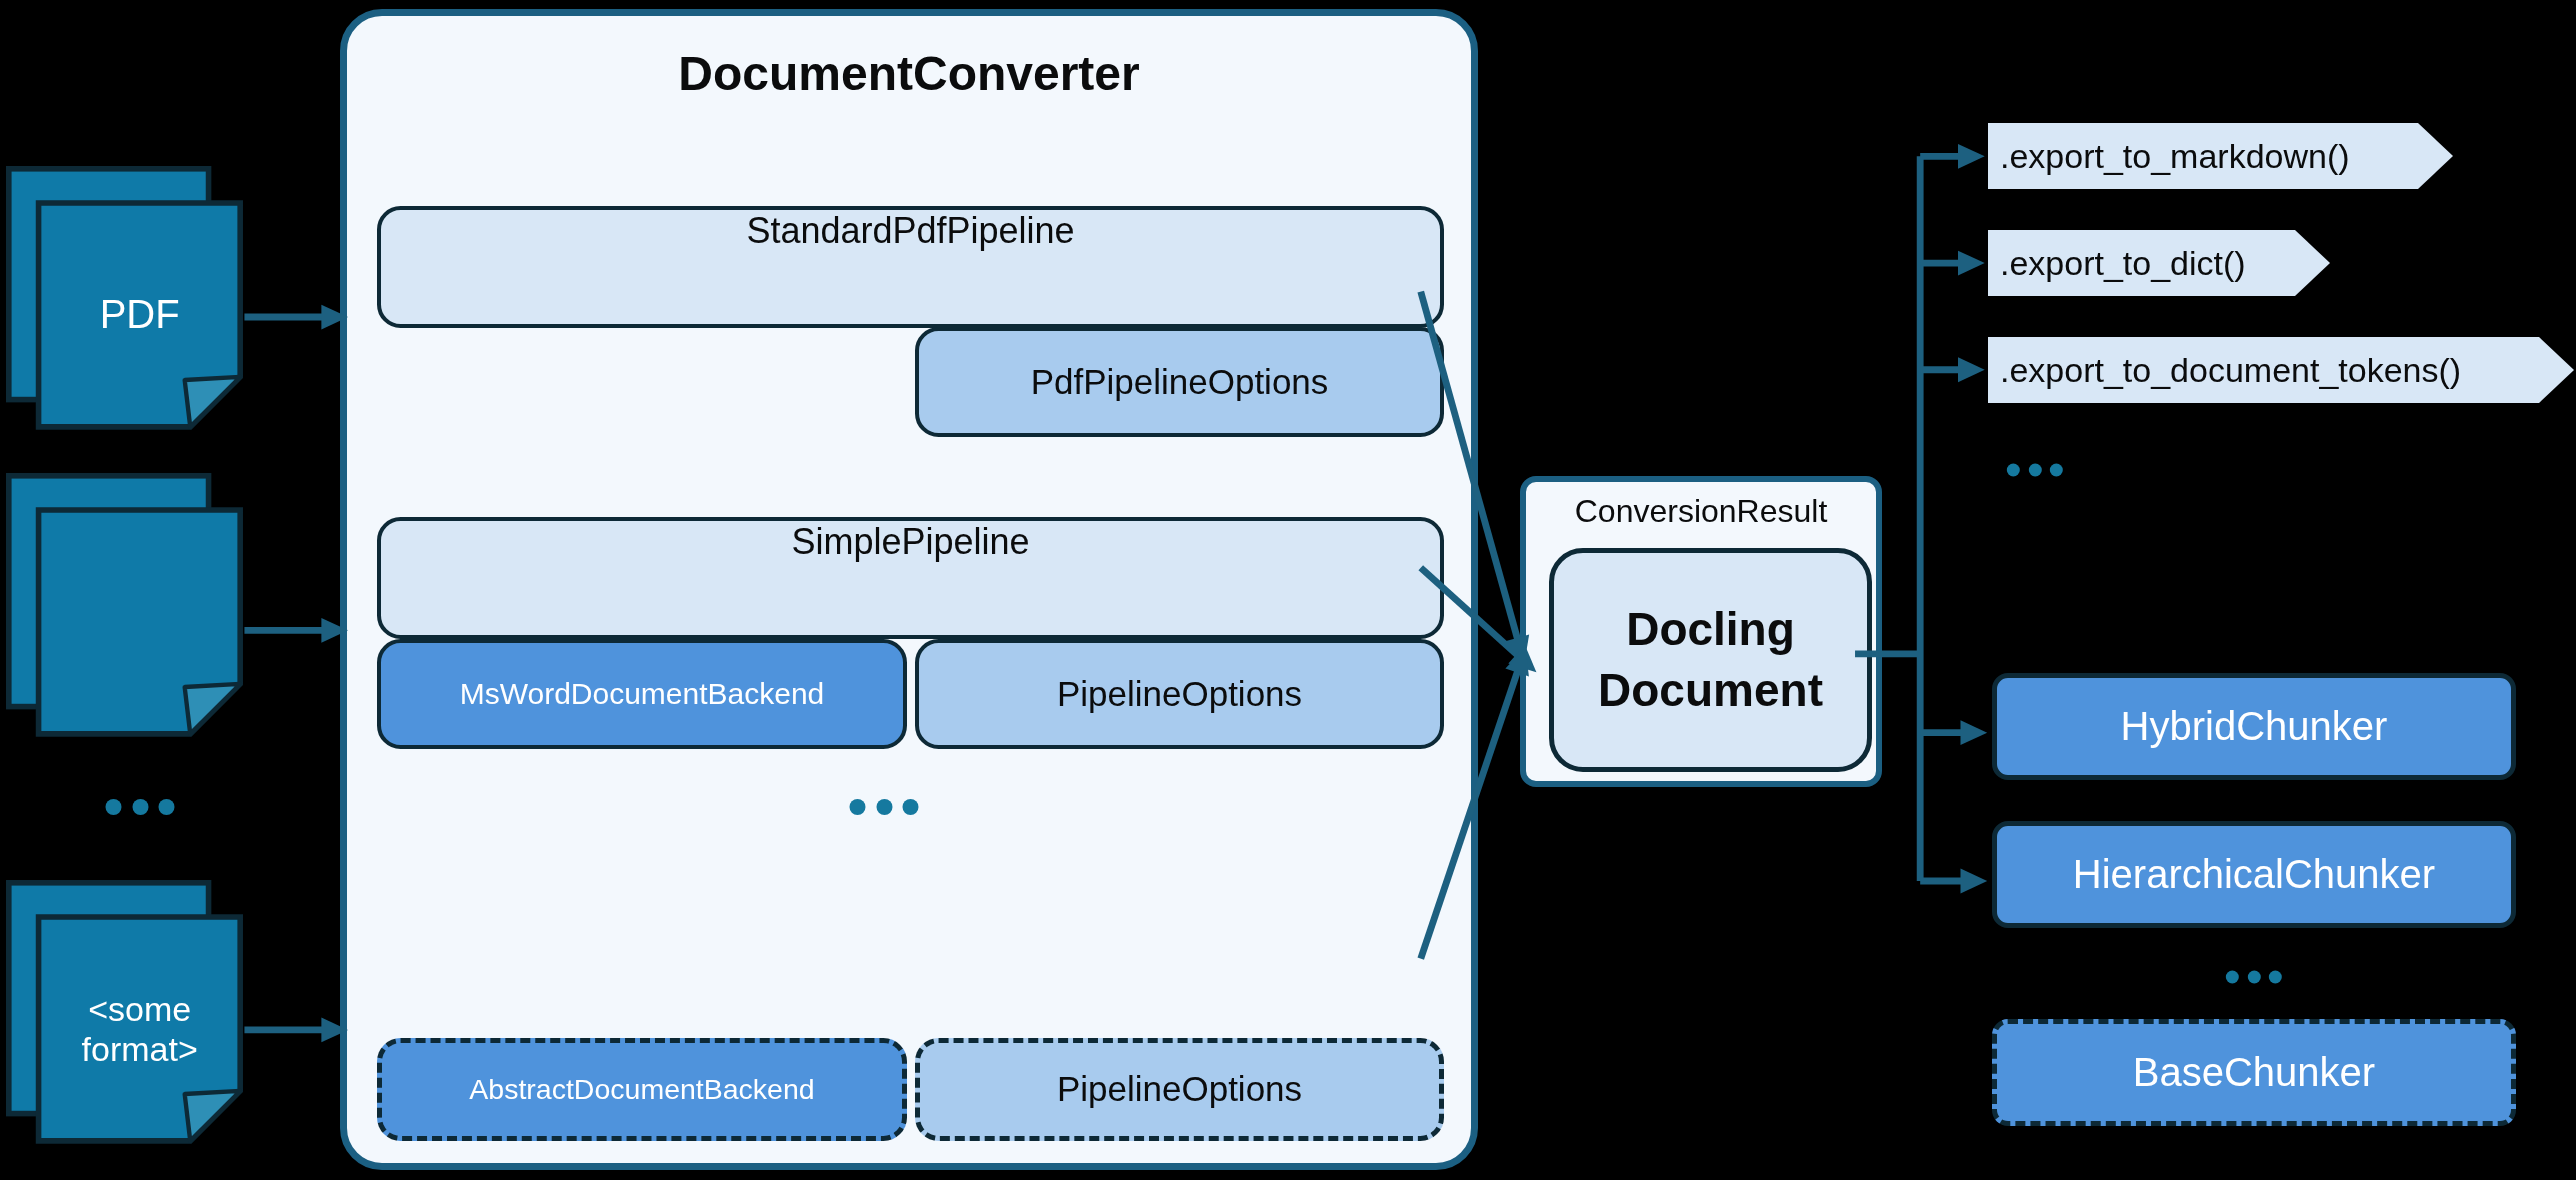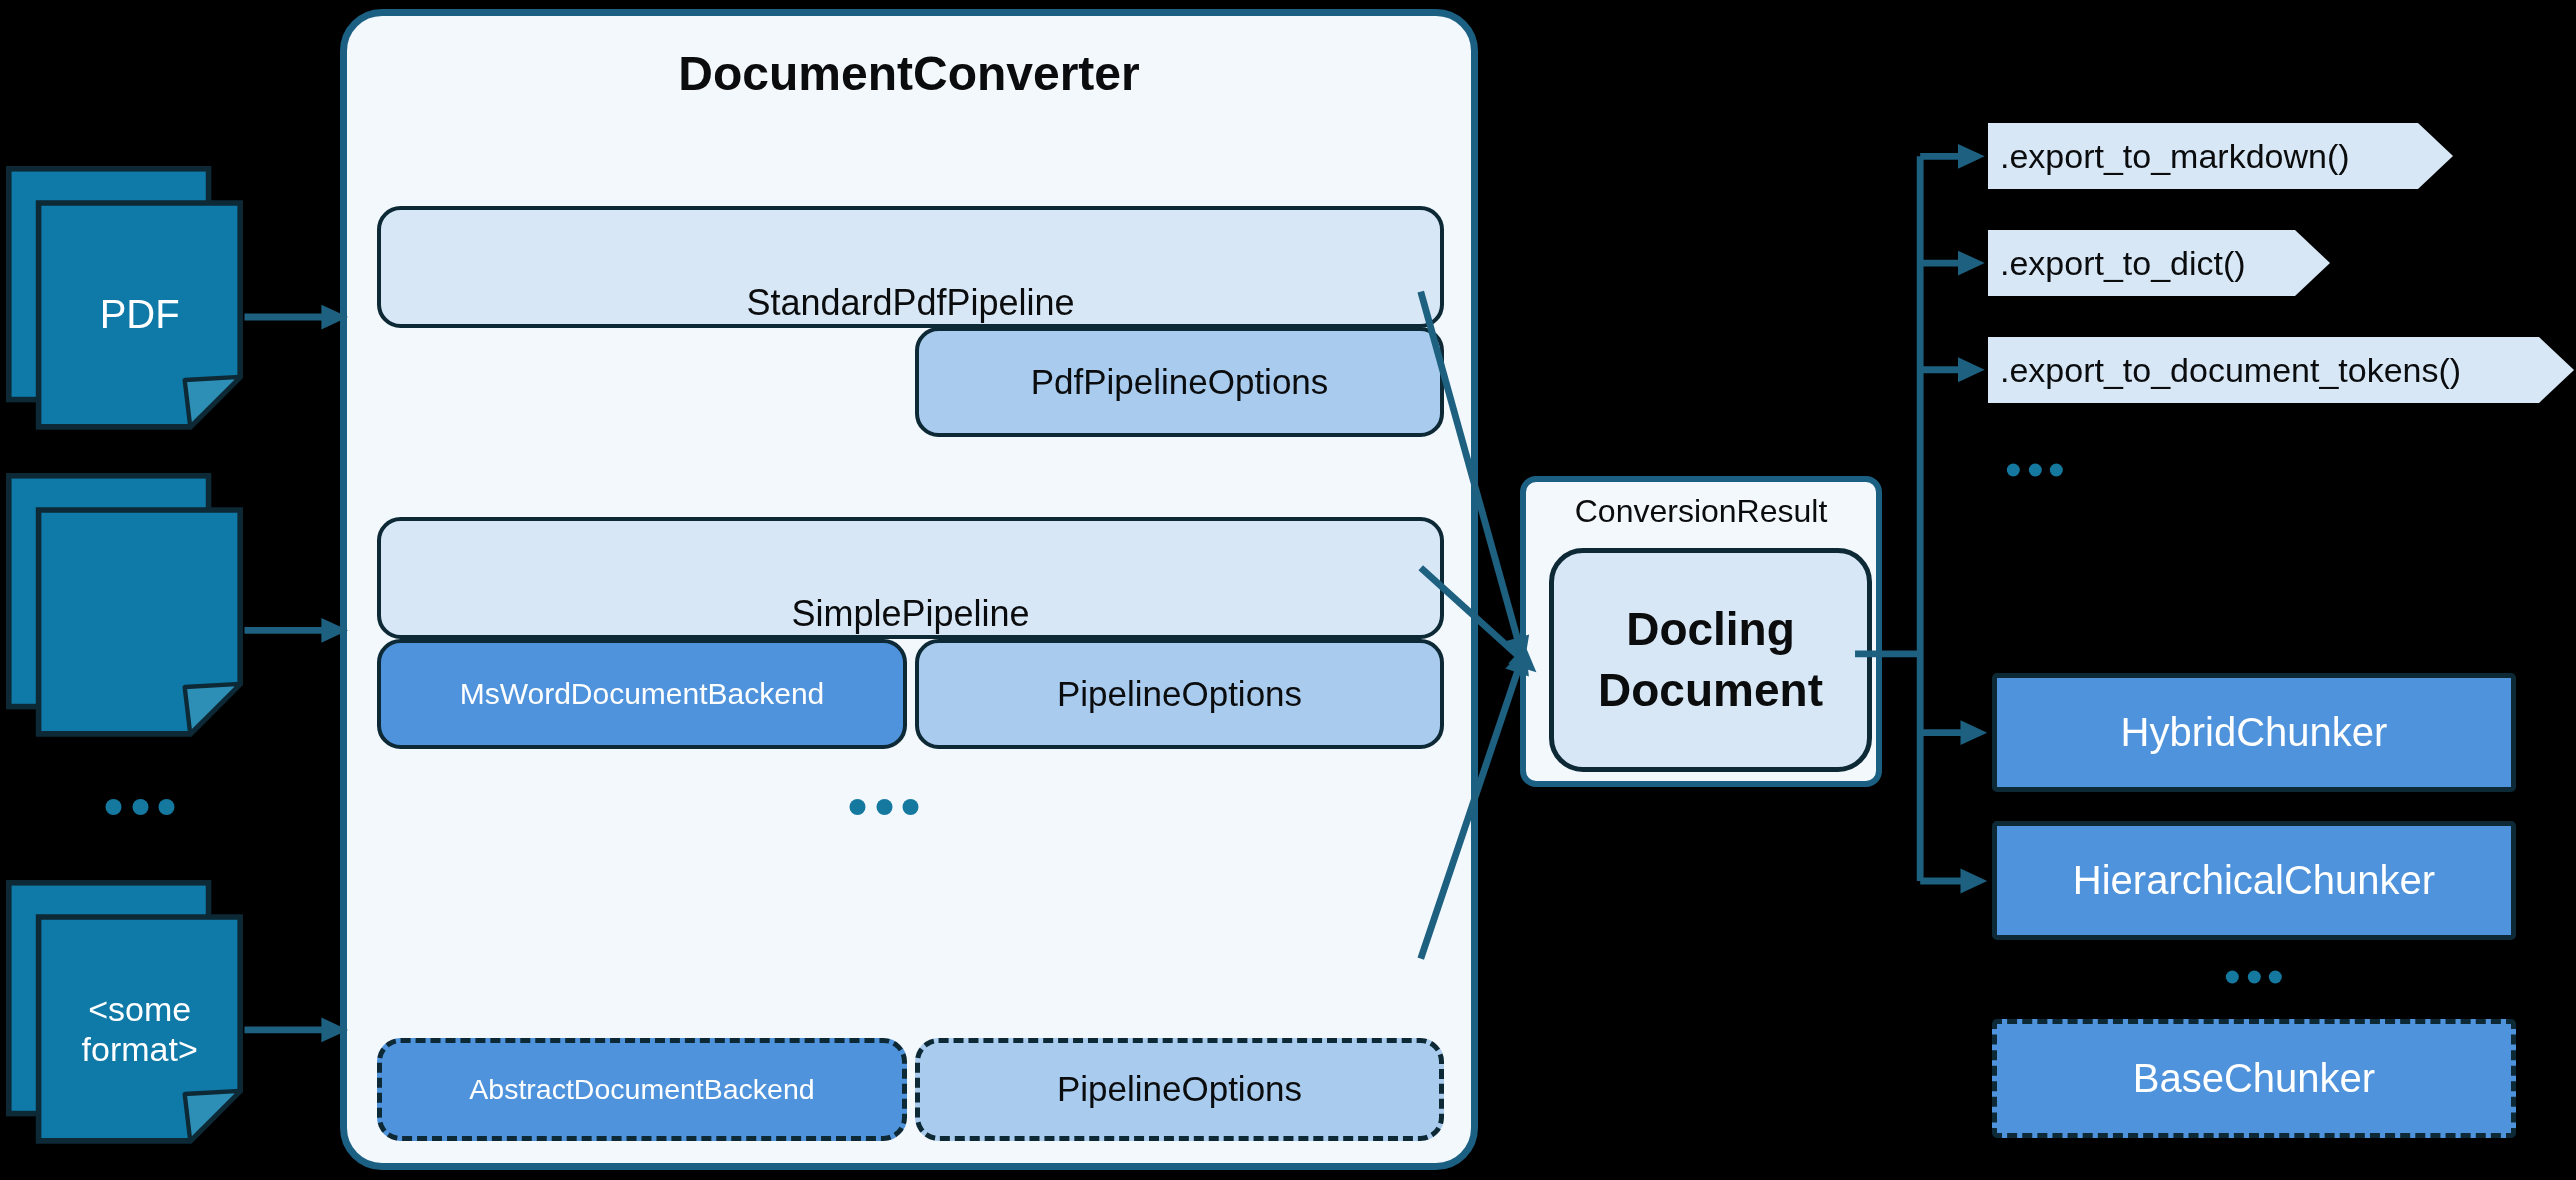--- a/index.html
+++ b/index.html
@@ -36,21 +36,21 @@
   #dots-chunkers{left:2254px;top:977px;}
 
   
   .converter{position:absolute;left:320px;top:8.7px;width:1138px;height:1161px;box-sizing:border-box;
     background:var(--c-converter-bg,#f3f8fd);border:7.4px solid var(--c-converter-border,#1b5f82);
     border-radius:42px;margin-left:20px;}
   .conv-title{position:absolute;left:0;right:0;top:30px;text-align:center;font-size:48px;
     font-weight:bold;color:var(--c-text-dark,#0b0c0d);}
   .pipe-main{position:absolute;left:30px;width:1067px;box-sizing:border-box;
     background:var(--c-panel-light-blue,#d8e7f6);border:4.3px solid var(--c-box-border-dark,#0d2936);
-    border-radius:23.6px;display:flex;align-items:flex-end;justify-content:center;
+    border-radius:23.6px;display:flex;align-items:flex-start;justify-content:center;
     font-size:36px;color:var(--c-text-dark,#0b0c0d);}
   .sub-backend,.sub-options{position:absolute;box-sizing:border-box;height:110px;
     border:4.3px solid var(--c-box-border-dark,#0d2936);border-radius:23.6px;display:flex;
     align-items:center;justify-content:center;}
   .sub-backend{left:30px;width:530px;background:var(--c-backend-blue,#4f93dc);
     color:var(--c-text-white,#fff);font-size:31px;}
   .sub-options{left:568px;width:529px;background:var(--c-options-blue,#a8cbee);
     color:var(--c-text-dark,#0b0c0d);font-size:35px;}
   #g1-main{top:190px;height:122px;}
   #g1-backend,#g1-options{top:311px;}
@@ -76,23 +76,23 @@
   
   .pennant{position:absolute;left:1988px;height:66px;background:var(--c-panel-light-blue,#d8e7f6);
     display:flex;align-items:center;box-sizing:border-box;padding-left:12px;font-size:34px;
     color:var(--c-text-dark,#0b0c0d);
     clip-path:polygon(0 0,calc(100% - 35px) 0,100% 50%,calc(100% - 35px) 100%,0 100%);}
   #pennant-0{top:123px;width:465px;}
   #pennant-1{top:230px;width:342px;}
   #pennant-2{top:337px;width:586px;}
 
   
-  .chunker{position:absolute;left:1992px;width:524px;height:119px;box-sizing:border-box;
+  .chunker{position:absolute;left:1992px;width:524px;height:107px;box-sizing:border-box;
     background:var(--c-backend-blue,#4f93dc);border:5px solid var(--c-box-border-dark,#0d2936);
-    border-radius:5px;display:flex;align-items:center;justify-content:center;
+    border-radius:16px;display:flex;align-items:center;justify-content:center;
     color:var(--c-text-white,#fff);font-size:40px;}
   #chunker-0{top:673px;}
   #chunker-1{top:821px;}
   #chunker-2{top:1019px;border-style:dashed;}
 
   
   .overlay{position:absolute;inset:0;pointer-events:none;z-index:40;}
   .conn{stroke:var(--c-arrow-teal,#1d6080);stroke-width:11;fill:none;}
   .ah-fill{fill:var(--c-arrow-teal,#1d6080);}
   .sheet{fill:var(--c-document-teal,#0f7aa8);stroke:var(--c-box-border-dark,#0d2936);stroke-width:9;}

